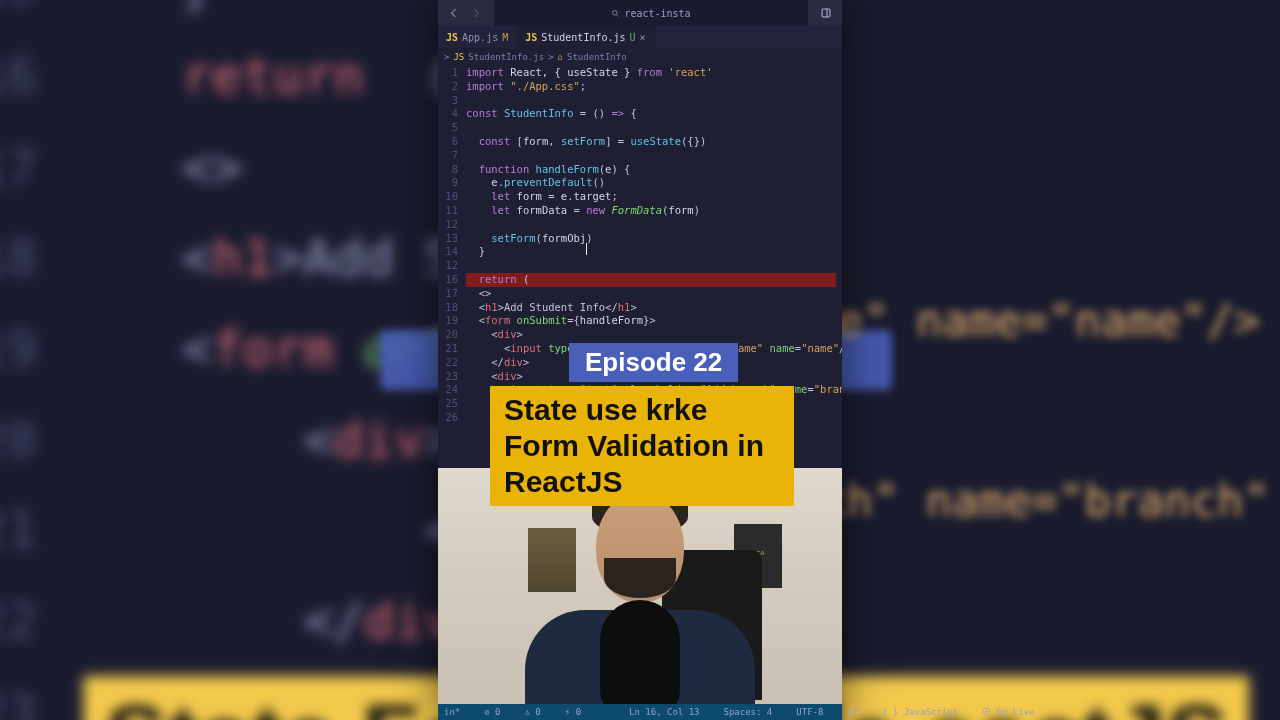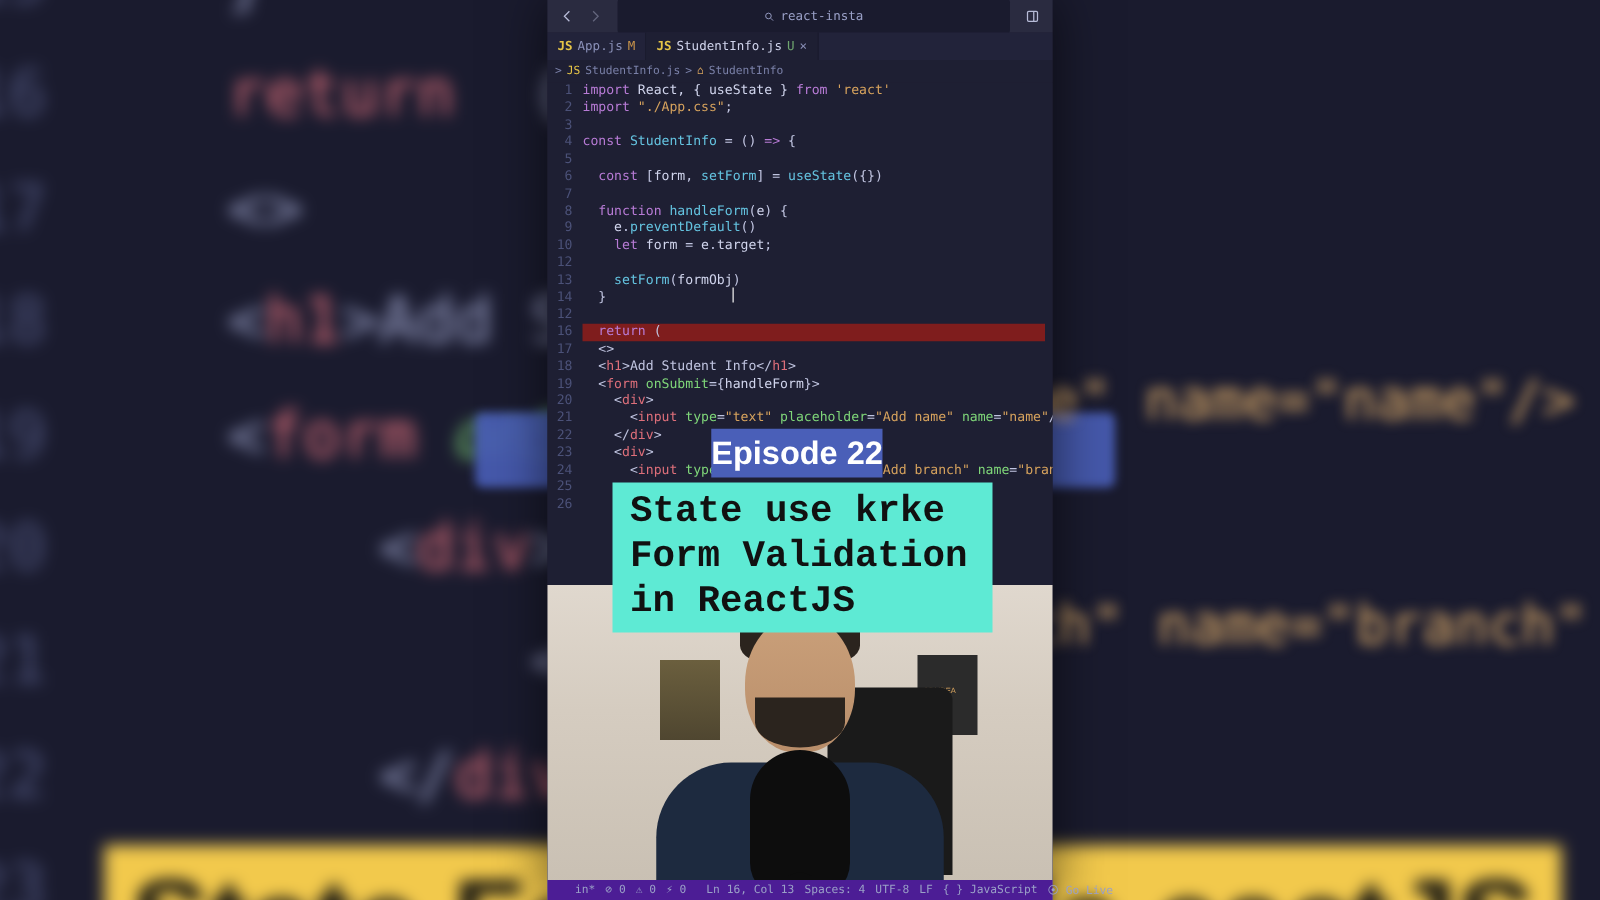--- a/index.html
+++ b/index.html
@@ -114,26 +114,26 @@
   .cursor-mark {
     display:inline-block; width:1px; height:12px;
     border-left:1px solid #eee; vertical-align: middle;
   }
 
   
   .ep-badge {
     position: absolute; left: 569px; top: 343px;
     background: #4a5fb8; color: #fff;
     font-family: Arial, sans-serif; font-size: 26px; font-weight: 600;
-    padding: 4px 0; z-index: 30;
+    padding: 4px 16px; z-index: 30;
   }
   .title-box {
     position: absolute; left: 490px; top: 386px;
-    background: #5eead4; color: #111;
-    font-family: Liberation Mono, monospace; font-size: 30px; font-weight: 700;
+    background: #eab308; color: #111;
+    font-family: Liberation Sans, sans-serif; font-size: 30px; font-weight: 700;
     padding: 6px 14px; z-index: 30; line-height: 1.2;
     max-width: 304px;
   }
 
   
   .webcam {
     position: absolute; left: 438px; top: 468px;
     width: 404px; height: 252px;
     background: linear-gradient(#e0d8ce 0%, #d5ccc0 40%, #c8bfb2 100%);
     z-index: 20;
@@ -178,23 +178,23 @@
   }
   .mic::after{
     content:""; position:absolute; left:50%; bottom:-6px; transform:translateX(-50%);
     width: 28px; height: 28px; background:#0d0d0d; border-radius:50%;
   }
 
   
   .status {
     position: absolute; left: 438px; bottom: 0;
     width: 404px; height: 16px;
-    background: #4c1d95; color: #9aa0c7;
+    background: #0c4a6e; color: #9aa0c7;
     font-size: 9px; display:flex; align-items:center;
-    padding: 0 22px; gap: 8px; z-index: 25;
+    padding: 0 6px; gap: 24px; z-index: 25;
   }
   .status .spacer { flex:1; }
   .status span { white-space: nowrap; }
 
   
   .bg-episode {
     position:absolute; background:#4a5fb8; z-index:1;
     filter: blur(4px); opacity:.9;
   }
   .bg-episode.l { left:380px; top:330px; width:100px; height:60px; border-radius:6px;}
@@ -306,20 +306,24 @@
       </div>
       <div class="gutter-line">
         <div class="gnum">9</div>
         <div class="gline">    <span class="c-var">e</span>.<span class="c-fn">preventDefault</span>()</div>
       </div>
       <div class="gutter-line">
         <div class="gnum">10</div>
         <div class="gline">    <span class="c-kw">let</span> <span class="c-var">form</span> = <span class="c-var">e</span>.<span class="c-var">target</span>;</div>
       </div>
       <div class="gutter-line">
+        <div class="gnum">11</div>
+        <div class="gline">    <span class="c-kw">let</span> <span class="c-var">formData</span> = <span class="c-kw">new</span> <span class="c-type">FormData</span>(<span class="c-var">form</span>)</div>
+      </div>
+      <div class="gutter-line">
         <div class="gnum">12</div>
       </div>
       <div class="gutter-line">
         <div class="gnum">13</div>
         <div class="gline">    <span class="c-fn">setForm</span>(<span class="c-var">formObj</span>)</div>
       </div>
       <div style="position: relative;">
         <span style="position:absolute;left:148px;top:-2px" class="cursor-mark"></span>
       </div>
       <div class="gutter-line">

